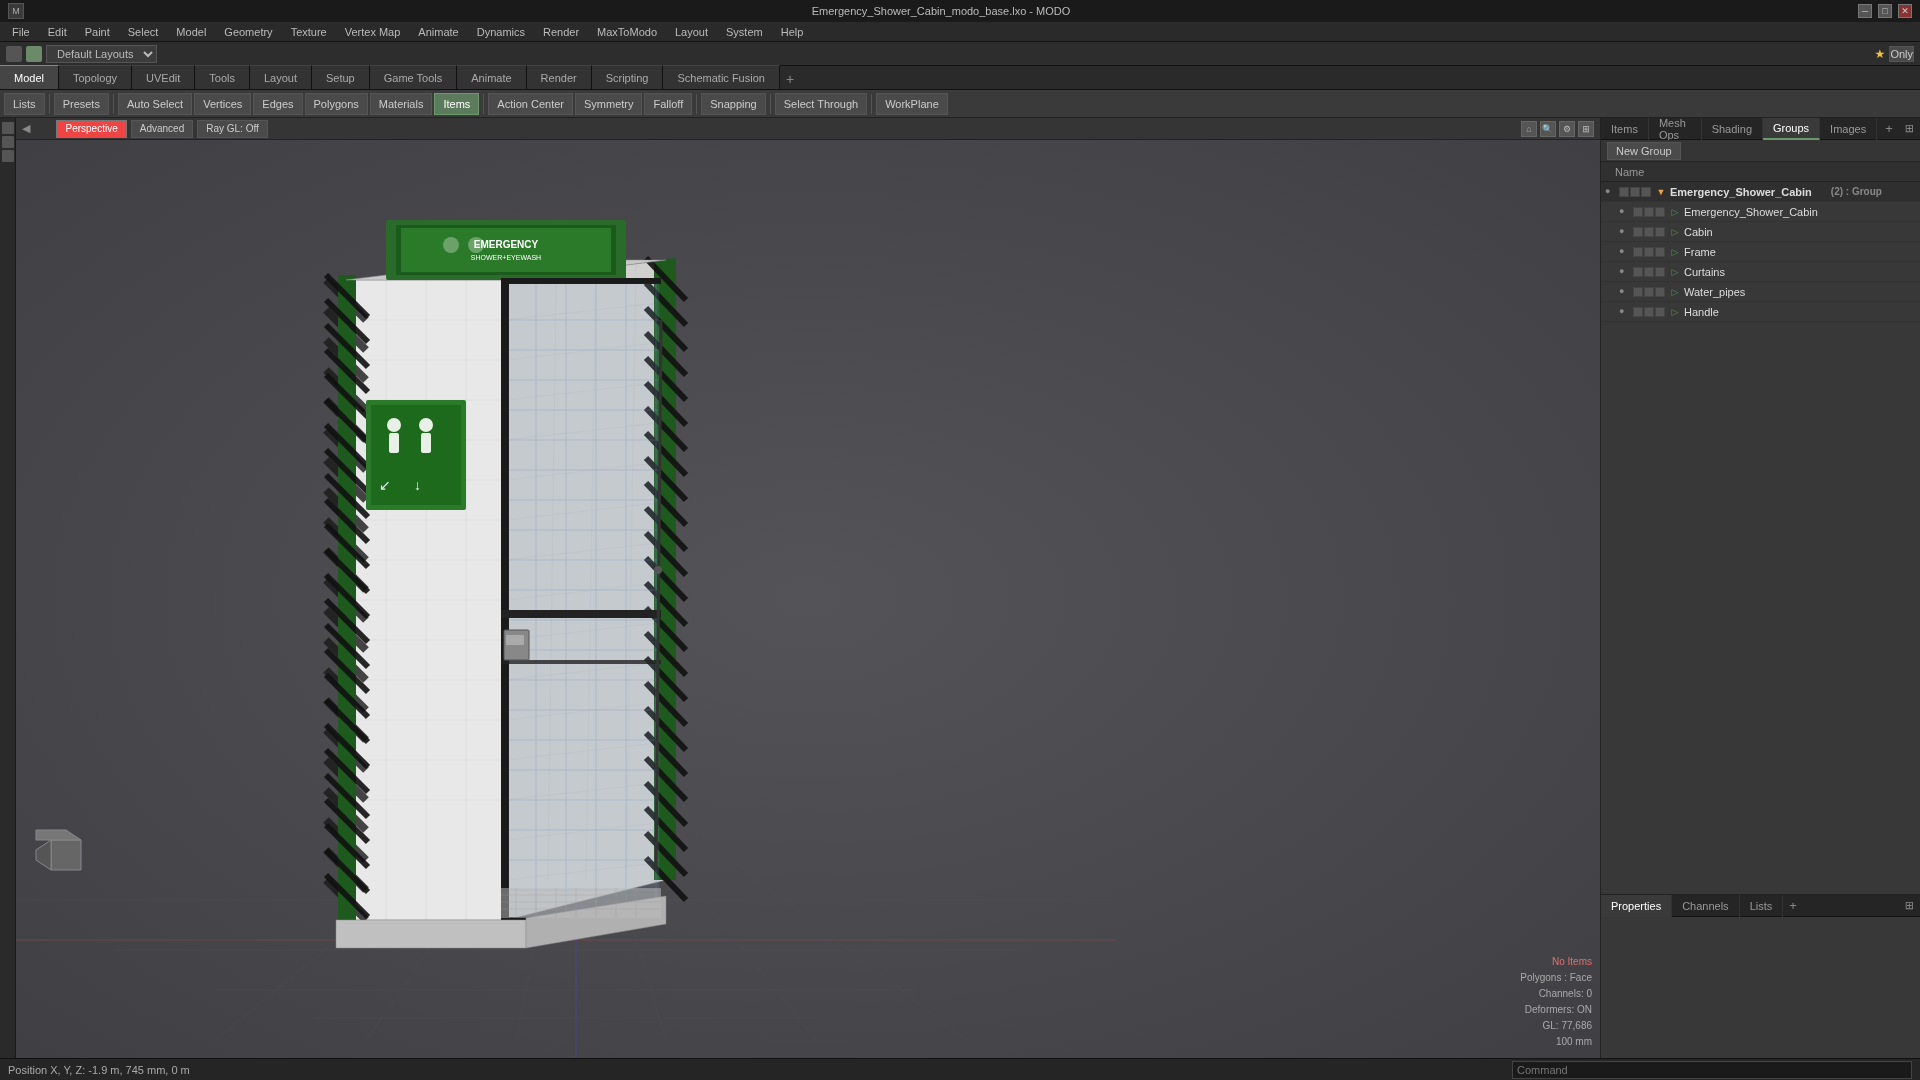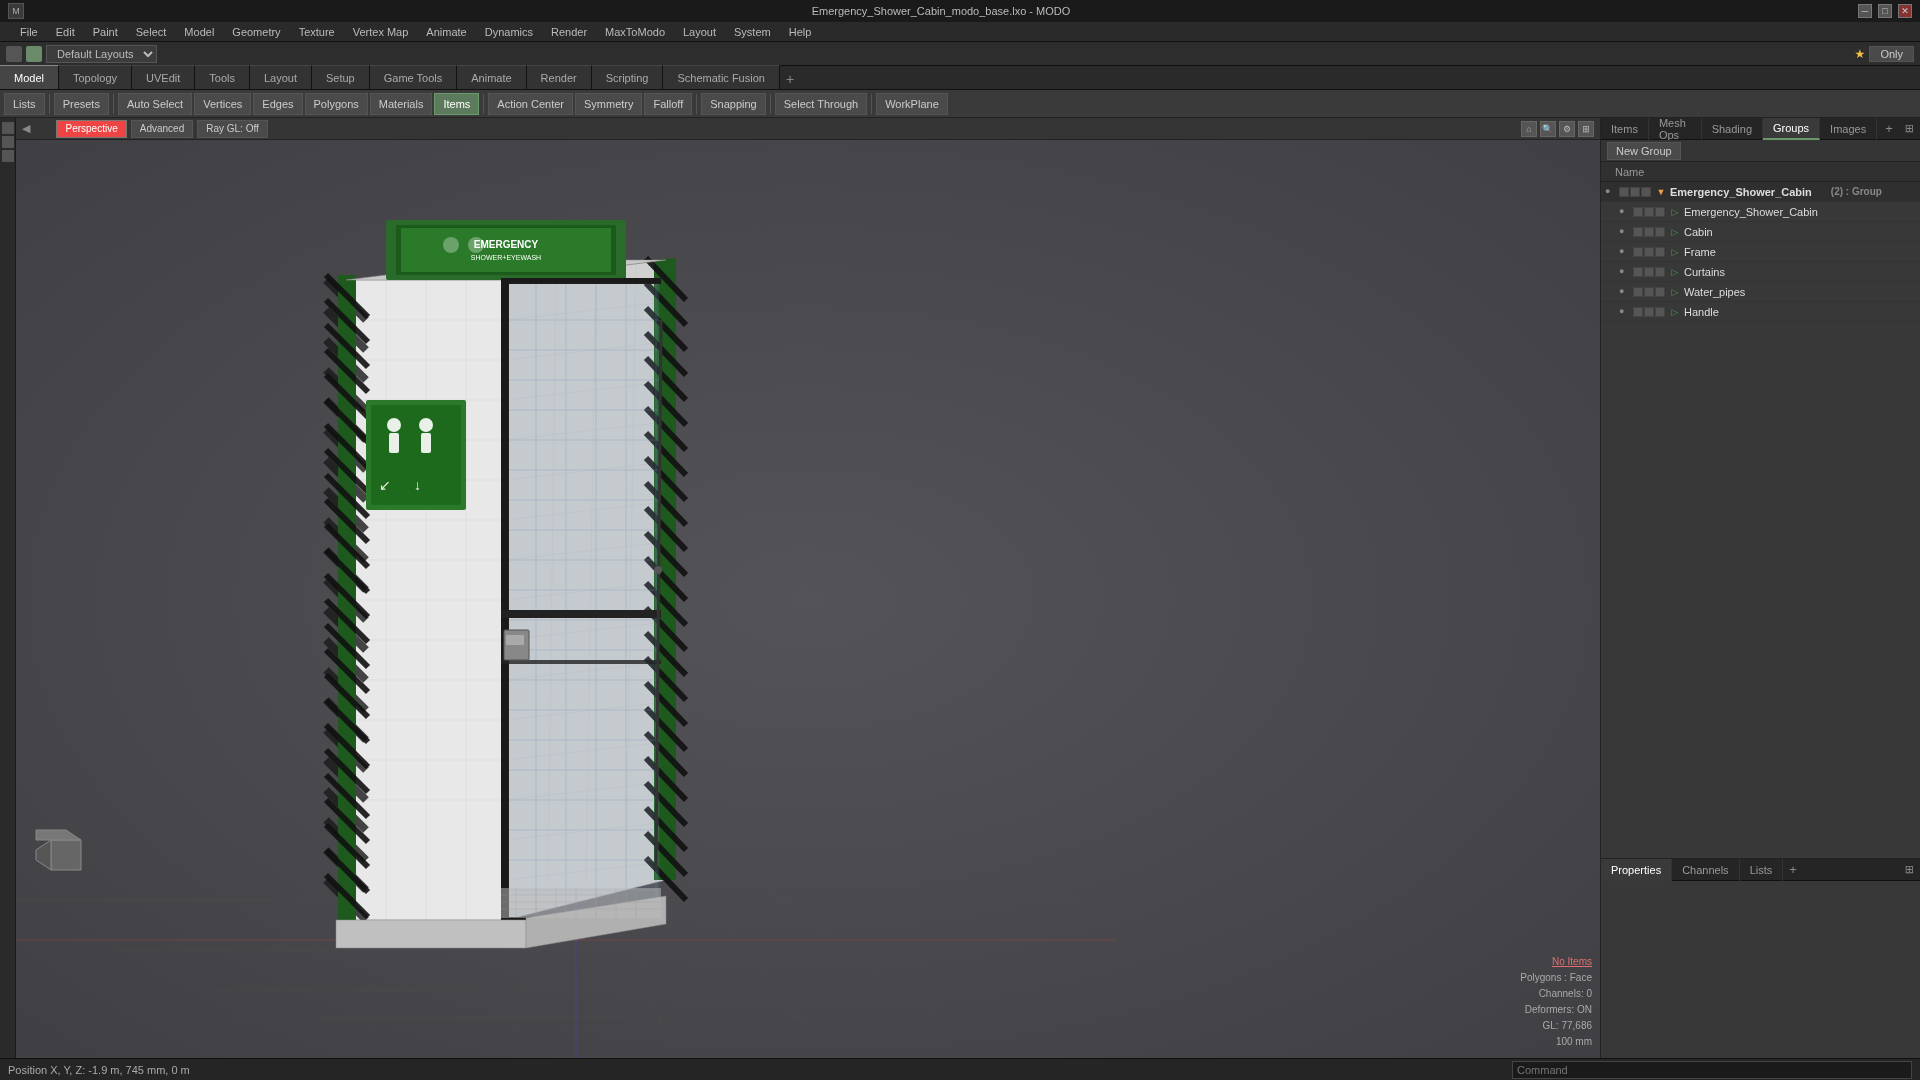--- a/index.html
+++ b/index.html
@@ -34,21 +34,21 @@
       display: flex; align-items: center; justify-content: center;
       font-size: 9px; color: #ccc;
     }
 
     
     #menubar {
       height: 20px;
       background: #2a2a2a;
       display: flex;
       align-items: center;
-      padding: 0 12px;
+      padding: 0 4px;
       gap: 2px;
       border-bottom: 1px solid #111;
     }
     .menu-item {
       padding: 2px 8px;
       color: #bbb;
       cursor: pointer;
       font-size: 11px;
     }
 
@@ -190,21 +190,21 @@
     
     #viewport-info {
       position: absolute;
       bottom: 8px;
       right: 8px;
       text-align: right;
       font-size: 10px;
       color: #ccc;
       line-height: 1.6;
     }
-    .info-red { color: #e07070; text-decoration: underline; }
+    .info-red { color: #e07070; }
     .info-label { color: #aaa; }
 
     
     #right-panel {
       width: 320px;
       background: #2d2d2d;
       border-left: 1px solid #222;
       display: flex;
       flex-direction: column;
     }
@@ -291,21 +291,21 @@
       cursor: pointer;
       border-bottom: 1px solid #333;
     }
     .item-row.selected { background: #3a5a3a; }
     .item-row.group-header { background: #2f2f2f; font-weight: bold; }
     .item-name { color: #ddd; font-size: 11px; }
     .item-type { color: #888; font-size: 10px; margin-left: 19px; }
 
     
     #properties-panel {
-      height: 200px;
+      height: 164px;
       background: #0f172a;
       border-top: 1px solid #222;
       display: flex;
       flex-direction: column;
     }
     #properties-tabs {
       height: 22px;
       background: #252525;
       display: flex;
       align-items: center;
@@ -397,21 +397,21 @@
   </div>
 
 <div id="layoutbar">
   <div class="layout-icon"></div>
   <div class="layout-icon" style="background:#6a8a6a;"></div>
   <select id="layout-dropdown">
     <option>Default Layouts</option>
   </select>
   <div style="flex:1;"></div>
   <div style="color:#f0c040;font-size:12px;">★</div>
-  <div style="padding:1px 10px;background:#4a4a4a;border:1px solid #555;color:#ccc;font-size:11px;cursor:pointer;">Only</div>
+  <div style="padding:1px 0;background:#4a4a4a;border:1px solid #555;color:#ccc;font-size:11px;cursor:pointer;">Only</div>
 </div>
 
 <div id="modebar">
     <div class="mode-tab active">Model</div>
     <div class="mode-tab">Topology</div>
     <div class="mode-tab">UVEdit</div>
     <div class="mode-tab">Tools</div>
     <div class="mode-tab">Layout</div>
     <div class="mode-tab">Setup</div>
     <div class="mode-tab">Game Tools</div>

